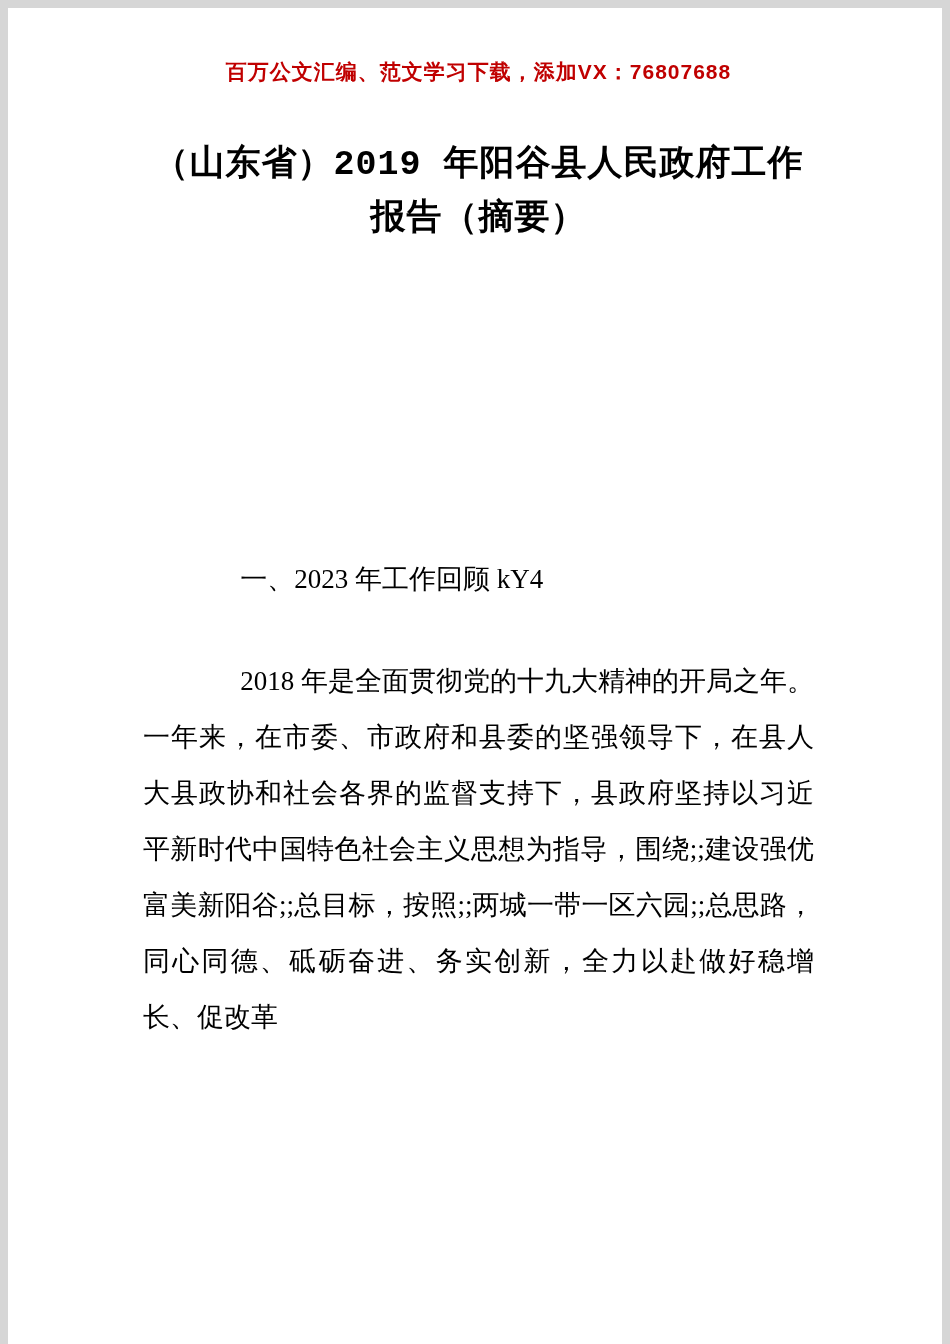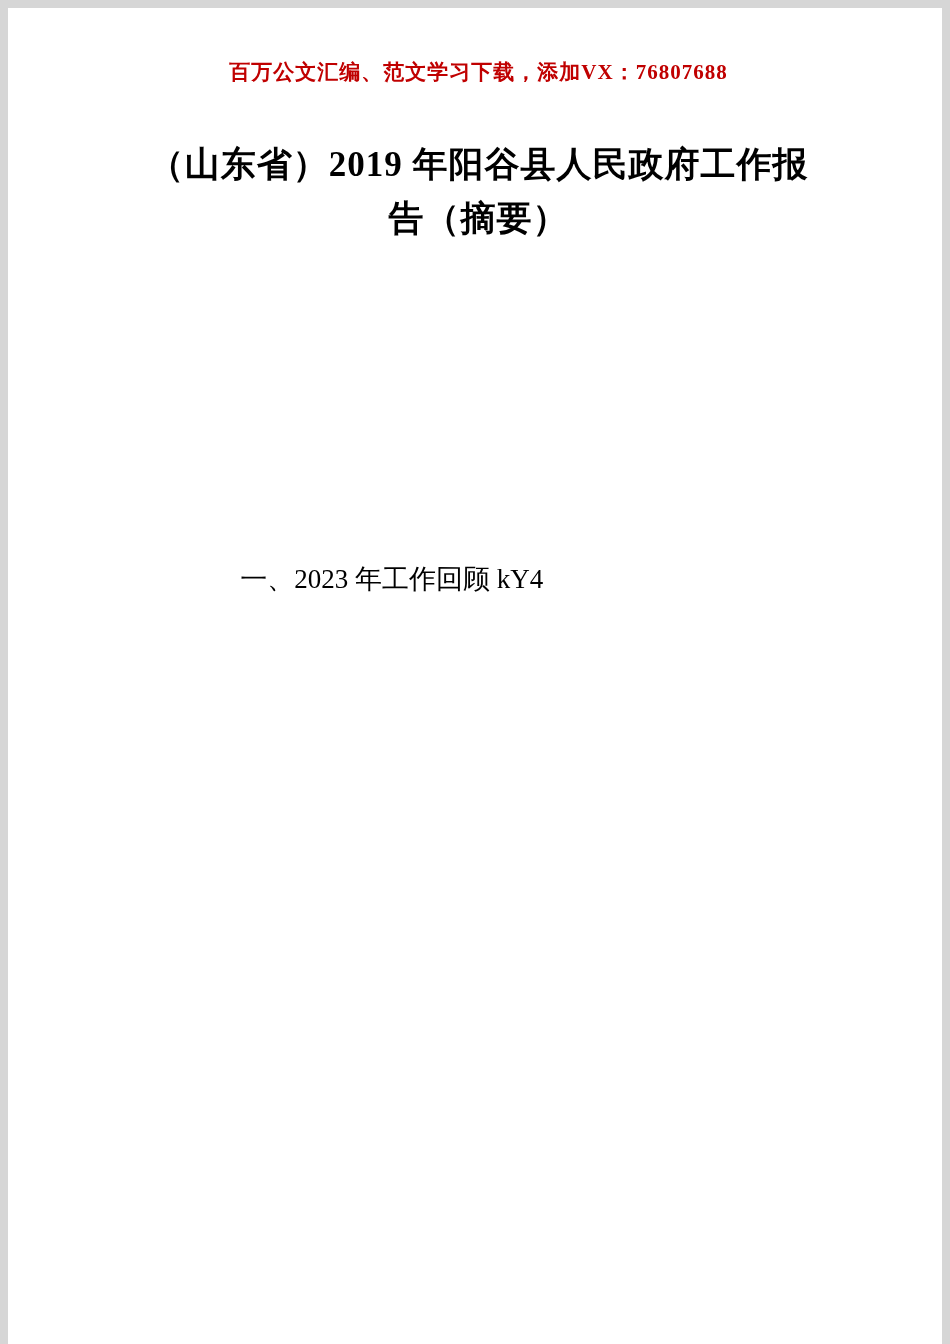--- a/index.html
+++ b/index.html
@@ -19,30 +19,30 @@
     background: #ffffff;
     padding: 50px 128px 40px 135px;
     overflow: hidden;
   }
   .header-notice {
     text-align: center;
     color: #c00000;
     font-size: 21px;
     font-weight: bold;
     letter-spacing: 1px;
-    font-family: Liberation Serif, serif;
+    font-family: Liberation Sans, sans-serif;
   }
   .doc-title {
     margin-top: 52px;
     text-align: center;
     font-size: 35px;
     line-height: 54px;
     font-weight: bold;
     color: #000000;
-    font-family: Liberation Serif, serif;
+    font-family: Liberation Mono, monospace;
     letter-spacing: 1px;
   }
   .doc-body {
     margin-top: 305px;
   }
   .para {
     font-size: 27px;
     line-height: 56px;
     color: #000000;
     text-align: justify;
@@ -56,15 +56,16 @@
 <body>
 
 <div class="doc-page">
 
   <div class="header-notice">百万公文汇编、范文学习下载，添加VX：76807688</div>
 
   <h1 class="doc-title">（山东省）2019 年阳谷县人民政府工作报告（摘要）</h1>
 
   <div class="doc-body">
     <p class="para">一、2023 年工作回顾 kY4</p>
+    <p class="para">2018 年是全面贯彻党的十九大精神的开局之年。一年来，在市委、市政府和县委的坚强领导下，在县人大县政协和社会各界的监督支持下，县政府坚持以习近平新时代中国特色社会主义思想为指导，围绕;;建设强优富美新阳谷;;总目标，按照;;两城一带一区六园;;总思路，同心同德、砥砺奋进、务实创新，全力以赴做好稳增长、促改革</p>
   </div>
 
 </div>
 
 </body></html>

